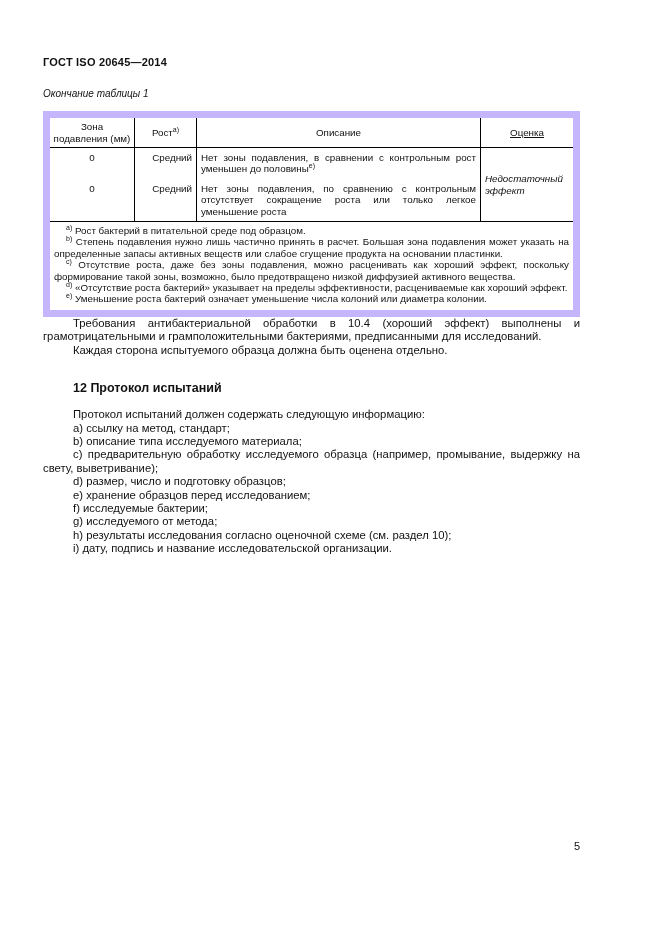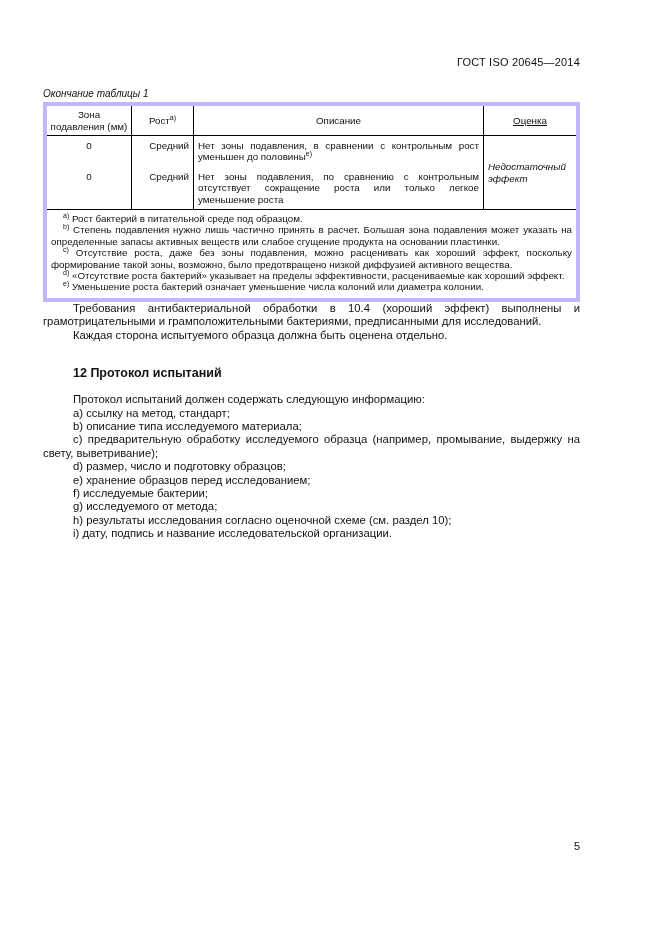--- a/index.html
+++ b/index.html
@@ -8,29 +8,29 @@
     width: 661px; height: 936px;
     font-family: "Liberation Sans", sans-serif;
     color: #111;
   }
   .page {
     position: relative;
     width: 661px; height: 936px;
     padding: 56px 81px 0 43px;
     background: #fff;
   }
-  .doc-header { text-align: right; font-weight: normal; font-size: 11px; letter-spacing: .2px; }
-  .caption { margin-top: 20px; margin-bottom: 3px; font-style: italic; font-size: 10px; }
+  .doc-header { font-weight: bold; font-size: 11px; letter-spacing: .2px; }
+  .caption { margin-top: 20px; margin-bottom: 12px; font-style: italic; font-size: 10px; }
 
   
   .gtable {
     display: grid;
     grid-template-columns: 85px 62px 1fr 92px;
     grid-template-rows: auto auto auto auto;
-    border: 4px solid #c4b5fd;
+    border: 7px solid #c4b5fd;
     font-size: 9.8px;
     line-height: 11.4px;
   }
   .cell { padding: 2px 4px; }
   .vr { border-right: 1px solid #000; }
   .h {
     grid-row: 1;
     border-bottom: 1px solid #000;
     display: flex; align-items: center; justify-content: center;
     text-align: center; min-height: 30px; padding: 2px 3px;

